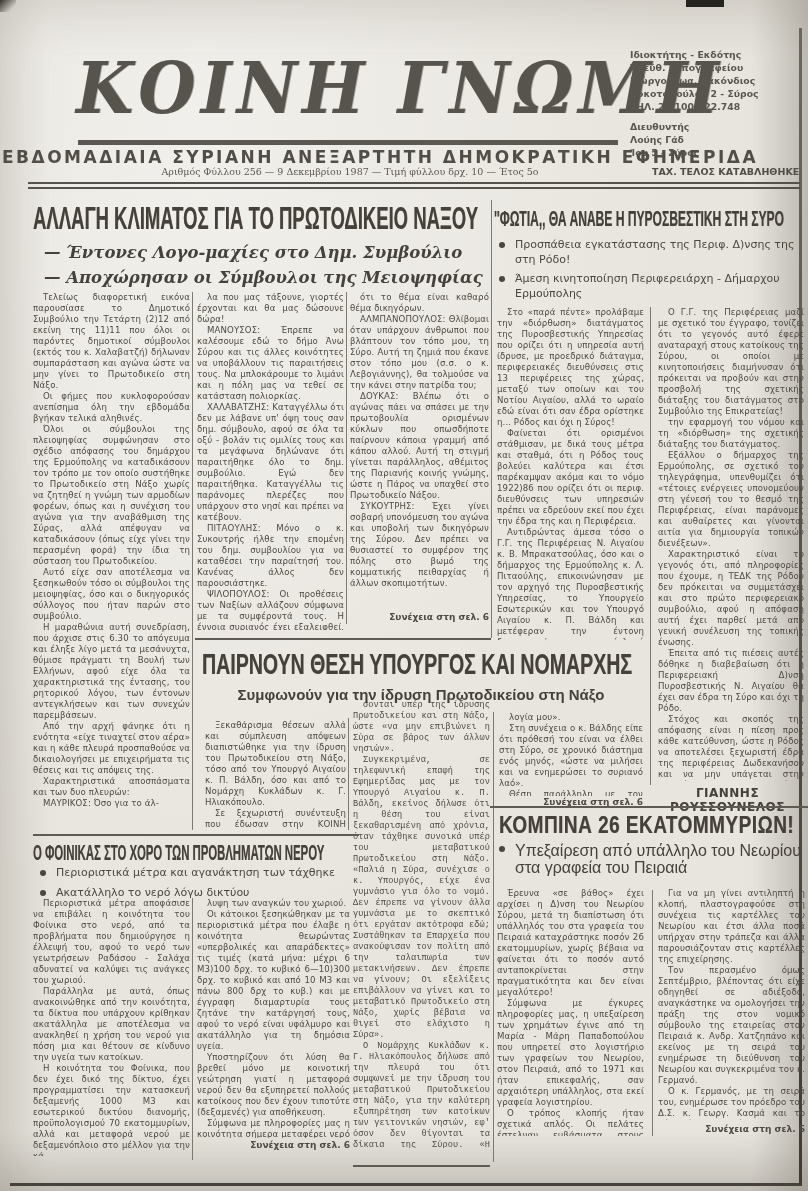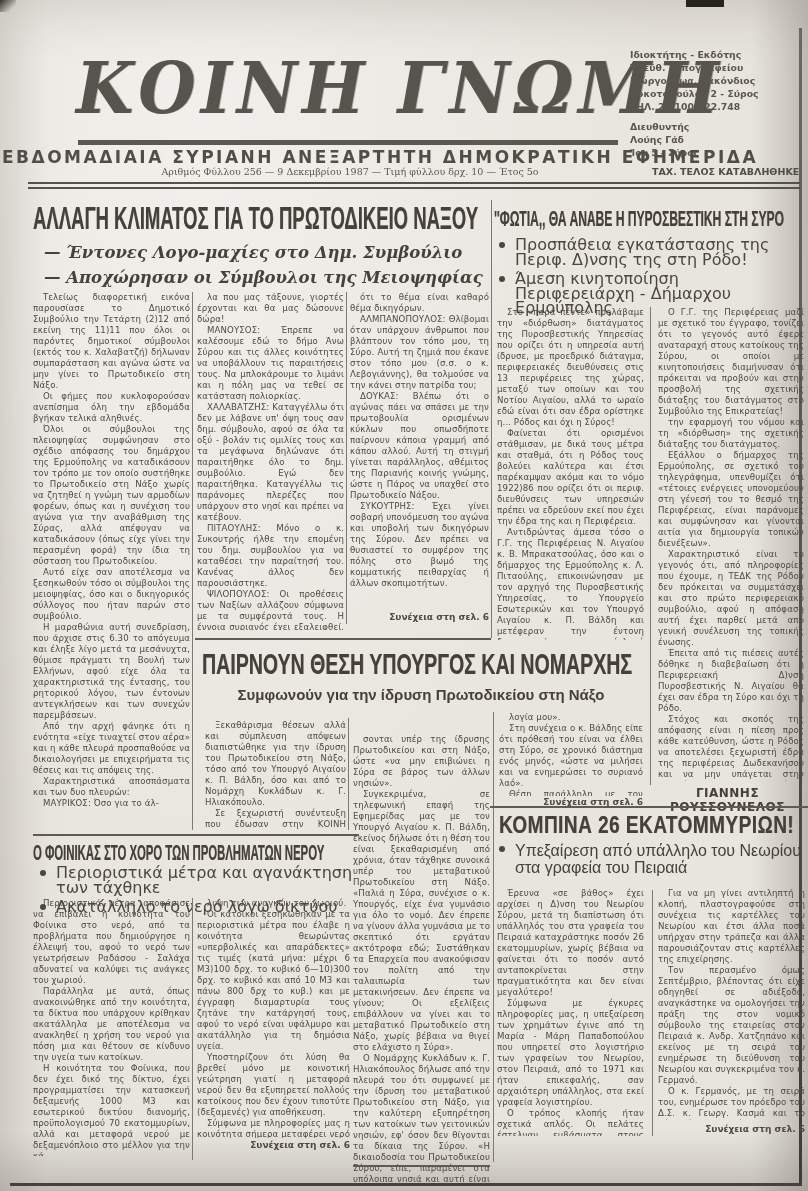--- a/index.html
+++ b/index.html
@@ -40,37 +40,37 @@
   .h-main     { left:33px;  top:200px; font-size:25px; transform:scale(.74,1.28); }
   .h-fire     { left:494px; top:206px; font-size:18px; transform:scale(.67,1.22); }
   .h-minister { left:202px; top:648px; font-size:23px; transform:scale(.85,1.25); }
   .h-water    { left:33px;  top:841px; font-size:18px; transform:scale(.63,1.20); }
   .h-fraud    { left:499px; top:812px; font-size:20px; letter-spacing:.5px; transform:scale(.95,1.15); }
   .subheads { left:44px; top:240px; width:430px; font-family:"DejaVu Serif", serif; font-style:italic; font-weight:bold; font-size:16.5px; line-height:25px; color:#45423c; }
   .subheads p { margin:0; white-space:nowrap; }
   .m-subtitle { left:195px; top:686px; width:452px; text-align:center; font-family:"Liberation Sans", sans-serif; font-weight:bold; font-size:15px; color:#45413a; }
   .k-subtitle { left:497px; top:842px; width:308px; font-family:"Liberation Sans", sans-serif; font-weight:normal; font-size:16px; line-height:17px; color:#45413a; }
   
-  .bullets { font-size:16px; line-height:14.5px; color:#4b473f; }
+  .bullets { font-size:11px; line-height:14.5px; color:#4b473f; }
   .bullets p, .k-subtitle p { position:relative; margin:0 0 5px; padding-left:18px; }
   .bullets p::before, .k-subtitle p::before {
     content:""; position:absolute; left:2px; top:4px; width:6px; height:6px; border-radius:50%; background:#4b473f;
   }
   .b-fire  { left:497px; top:238px; width:305px; }
   .b-water { left:38px;  top:866px; width:315px; }
   
   .col { font-size:8.6px; line-height:11px; letter-spacing:.1px; text-align:justify; color:#4e4a43; overflow:hidden; }
   .col p { margin:0; text-indent:10px; }
   .colA { left:33px;  top:292px; width:157px; height:538px; }
   .colB { left:197px; top:292px; width:147px; height:338px; }
   .colC { left:350px; top:292px; width:139px; height:318px; }
   .colF1 { left:497px; top:307px; width:147px; height:333px; }
   .colF2 { left:658px; top:307px; width:146px; height:474px; }
   .colM1 { left:205px; top:720px; width:141px; height:110px; }
-  .colM2 { left:353px; top:734px; width:137px; height:448px; }
+  .colM2 { left:353px; top:700px; width:137px; height:448px;font-family:Liberation Mono, monospace; }
   .colM3 { left:499px; top:712px; width:144px; height:84px; }
   .colW1 { left:33px;  top:898px; width:157px; height:258px; }
   .colW2 { left:197px; top:898px; width:153px; height:240px; }
   .colK1 { left:497px; top:888px; width:147px; height:248px; }
   .colK2 { left:658px; top:888px; width:147px; height:232px; }
   .cont { font-weight:bold; font-size:9px; color:#4e4a43; text-align:right; }
   .cont-main  { left:350px; top:612px;  width:139px; }
   .cont-m3    { left:499px; top:797px;  width:144px; }
   .cont-water { left:197px; top:1140px; width:153px; }
   .cont-fraud { left:658px; top:1124px; width:147px; }
@@ -162,21 +162,21 @@
       <p>Άμεση κινητοποίηση Περιφερειάρχη - Δήμαρχου Ερμούπολης</p>
     </div>
   <div class="abs col colF1">
       <p>Στο «παρά πέντε» προλάβαμε την «διόρθωση» διατάγματος της Πυροσβεστικής Υπηρεσίας που ορίζει ότι η υπηρεσία αυτή ίδρυσε, με προεδρικό διάταγμα, περιφερειακές διευθύνσεις στις 13 περιφέρειες της χώρας, μεταξύ των οποίων και του Νοτίου Αιγαίου, αλλά το ωραίο εδώ είναι ότι σαν έδρα ορίστηκε η... Ρόδος και όχι η Σύρος!</p>
       <p>Φαίνεται ότι ορισμένοι στάθμισαν, με δικά τους μέτρα και σταθμά, ότι η Ρόδος τους βολεύει καλύτερα και έτσι παρέκαμψαν ακόμα και το νόμο 1922)86 που ορίζει ότι οι περιφ. διευθύνσεις των υπηρεσιών πρέπει να εδρεύουν εκεί που έχει την έδρα της και η Περιφέρεια.</p>
       <p>Αντιδρώντας άμεσα τόσο ο Γ.Γ. της Περιφέρειας Ν. Αιγαίου κ. Β. Μπρακατσούλας, όσο και ο δήμαρχος της Ερμούπολης κ. Λ. Πιταούλης, επικοινώνησαν με τον αρχηγό της Πυροσβεστικής Υπηρεσίας, το Υπουργείο Εσωτερικών και τον Υπουργό Αιγαίου κ. Π. Βάλδη και μετέφεραν την έντονη διαμαρτυρία του συριανού λαού για την ενέργεια αυτή, απαιτώντας</p>
     </div>
   <div class="abs col colF2">
       <p>Ο Γ.Γ. της Περιφέρειας μαζί με σχετικό του έγγραφο, τονίζει ότι το γεγονός αυτό έφερε αναταραχή στους κατοίκους της Σύρου, οι οποίοι με κινητοποιήσεις διαμήνυσαν ότι πρόκειται να προβούν και στην προσβολή της σχετικής διάταξης του διατάγματος στο Συμβούλιο της Επικρατείας!</p>
       <p>την εφαρμογή του νόμου και τη «διόρθωση» της σχετικής διάταξης του διατάγματος.</p>
-      <p>Εξάλλου ο δήμαρχος της Ερμούπολης, σε σχετικό του τηλεγράφημα, υπενθυμίζει ότι «τέτοιες ενέργειες υπονομεύουν στη γένεσή του το θεσμό της Περιφέρειας, είναι παράνομες και συμφώνησαν και γίνονται αιτία για δημιουργία τοπικών διενέξεων».</p>
+      <p>Εξάλλου ο δήμαρχος της Ερμούπολης, σε σχετικό του τηλεγράφημα, υπενθυμίζει ότι «τέτοιες ενέργειες υπονομεύουν στη γένεσή του το θεσμό της Περιφέρειας, είναι παράνομες και αυθαίρετες και γίνονται αιτία για δημιουργία τοπικών διενέξεων».</p>
       <p>Χαρακτηριστικό είναι το γεγονός ότι, από πληροφορίες που έχουμε, η ΤΕΔΚ της Ρόδου δεν πρόκειται να συμμετάσχει και στο πρώτο περιφερειακό συμβούλιο, αφού η απόφαση αυτή έχει παρθεί μετά από γενική συνέλευση της τοπικής ένωσης.</p>
       <p>Έπειτα από τις πιέσεις αυτές δόθηκε η διαβεβαίωση ότι η Περιφερειακή Δ)νση Πυροσβεστικής Ν. Αιγαίου θα έχει σαν έδρα τη Σύρο και όχι τη Ρόδο.</p>
       <p>Στόχος και σκοπός της απόφασης είναι η πίεση προς κάθε κατεύθυνση, ώστε η Ρόδος να αποτελέσει ξεχωριστή έδρα της περιφέρειας Δωδεκανήσου και να μην υπάγεται στην περιφέρεια Ν. Αιγαίου με έδρα την Ερμούπολη.</p>
     </div>
   <div class="abs byline">ΓΙΑΝΝΗΣ ΡΟΥΣΣΟΥΝΕΛΟΣ</div>
 
   <div class="abs head h-minister">ΠΑΙΡΝΟΥΝ ΘΕΣΗ ΥΠΟΥΡΓΟΣ ΚΑΙ ΝΟΜΑΡΧΗΣ</div>
   <div class="abs m-subtitle">Συμφωνούν για την ίδρυση Πρωτοδικείου στη Νάξο</div>
   <div class="abs col colM1">
       <p>Ξεκαθάρισμα θέσεων αλλά και σύμπλευση απόψεων διαπιστώθηκε για την ίδρυση του Πρωτοδικείου στη Νάξο, τόσο από τον Υπουργό Αιγαίου κ. Π. Βάλδη, όσο και από το Νομάρχη Κυκλάδων κ. Γ. Ηλιακόπουλο.</p>

